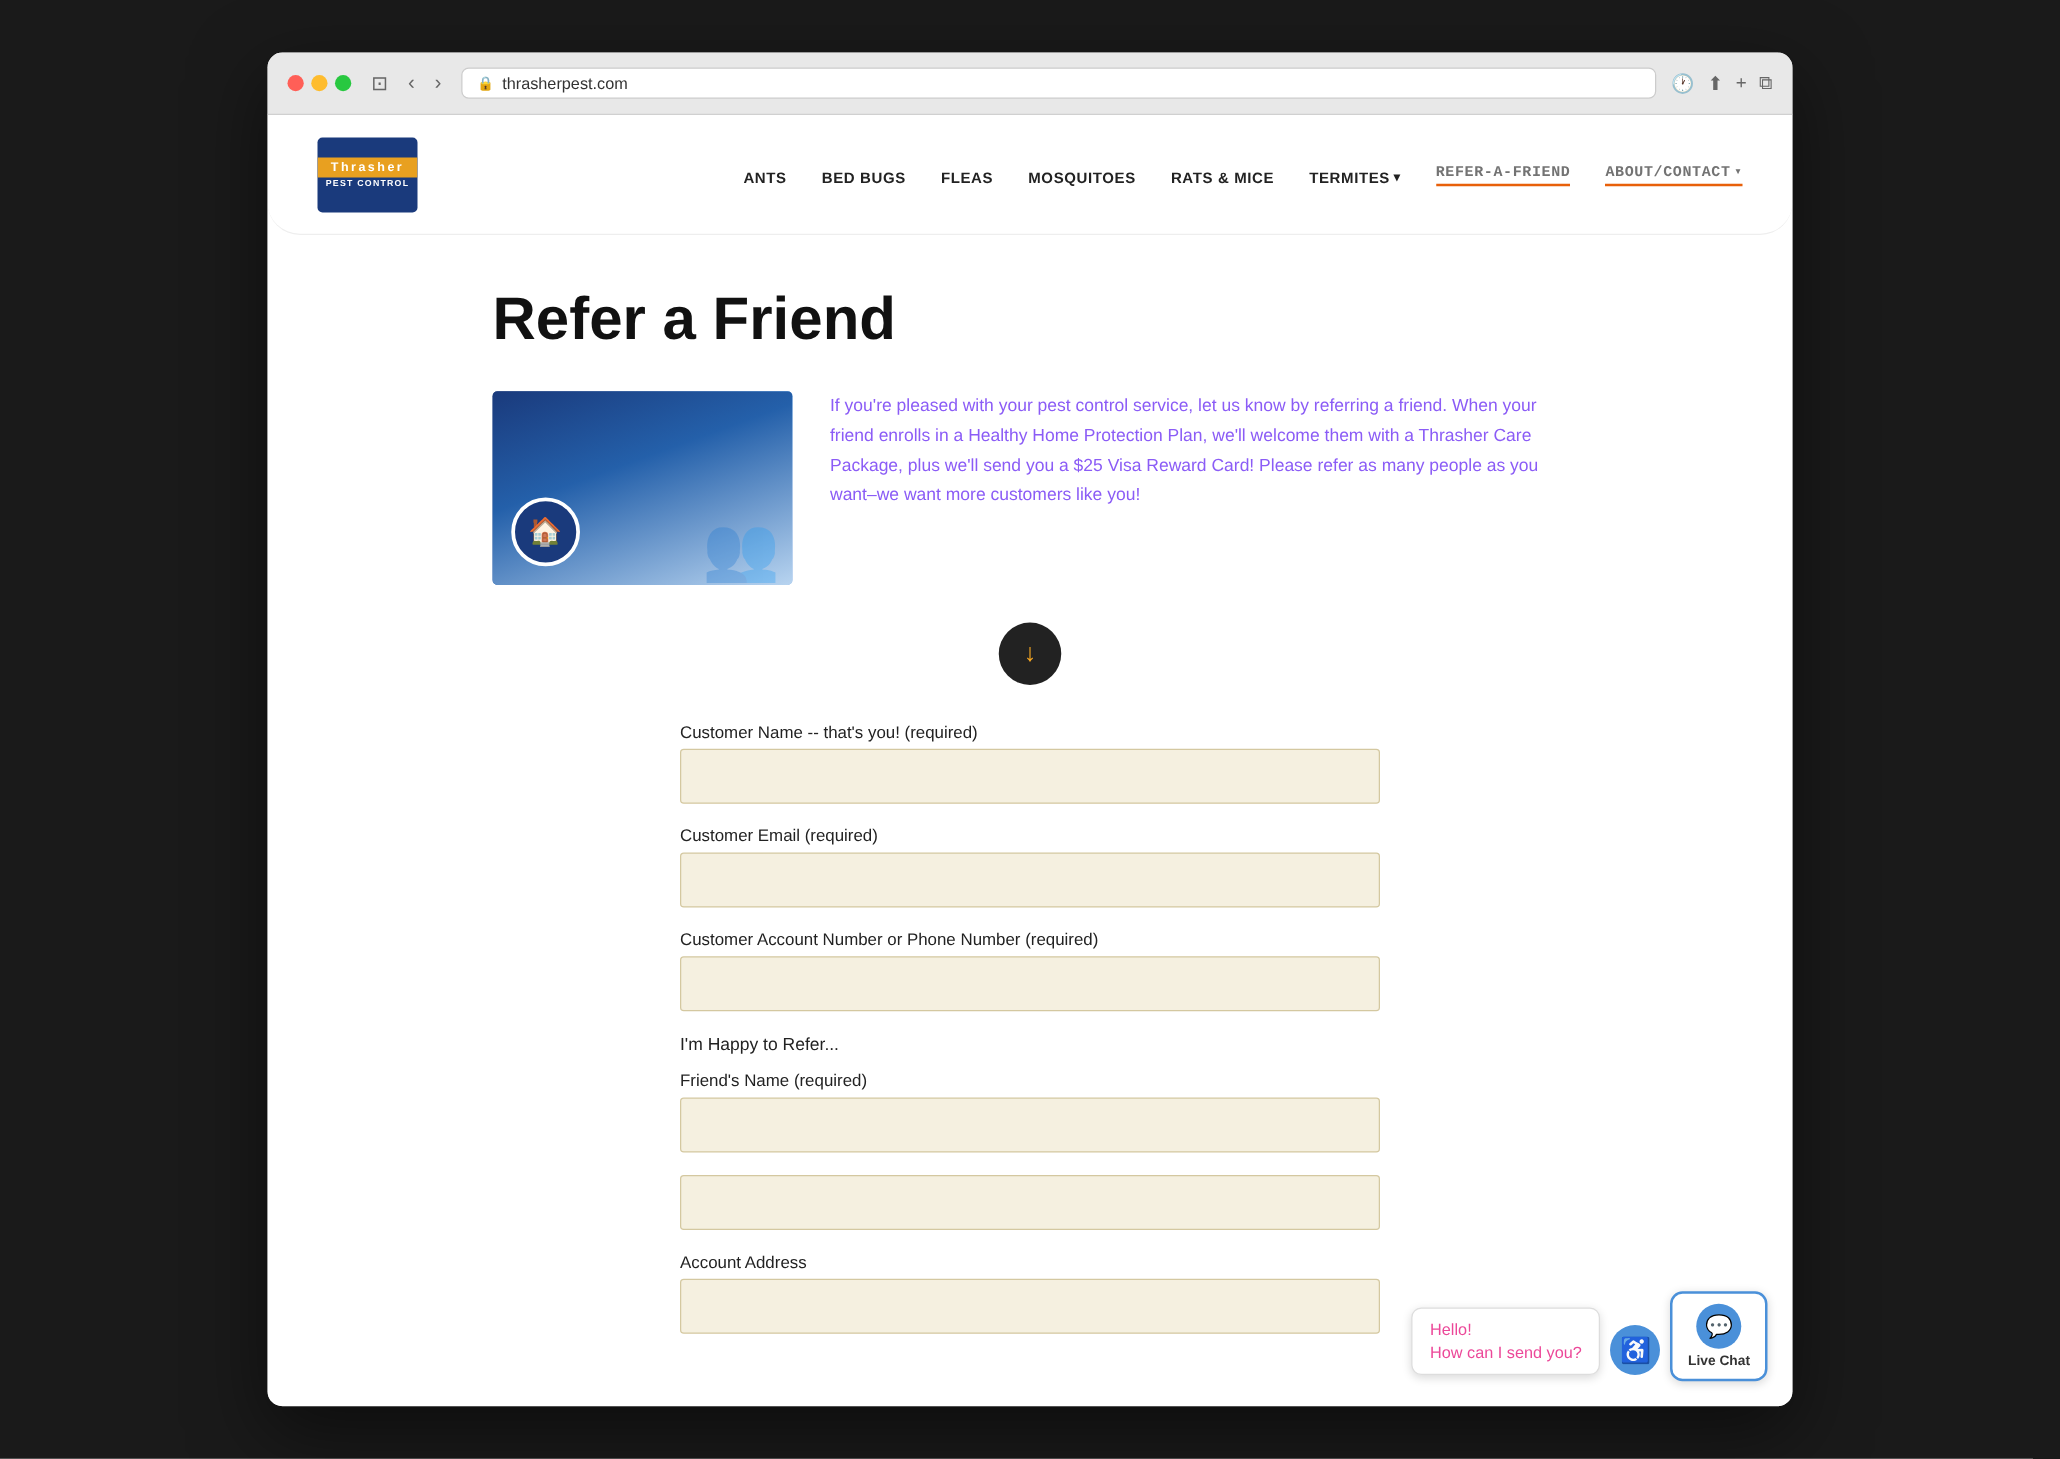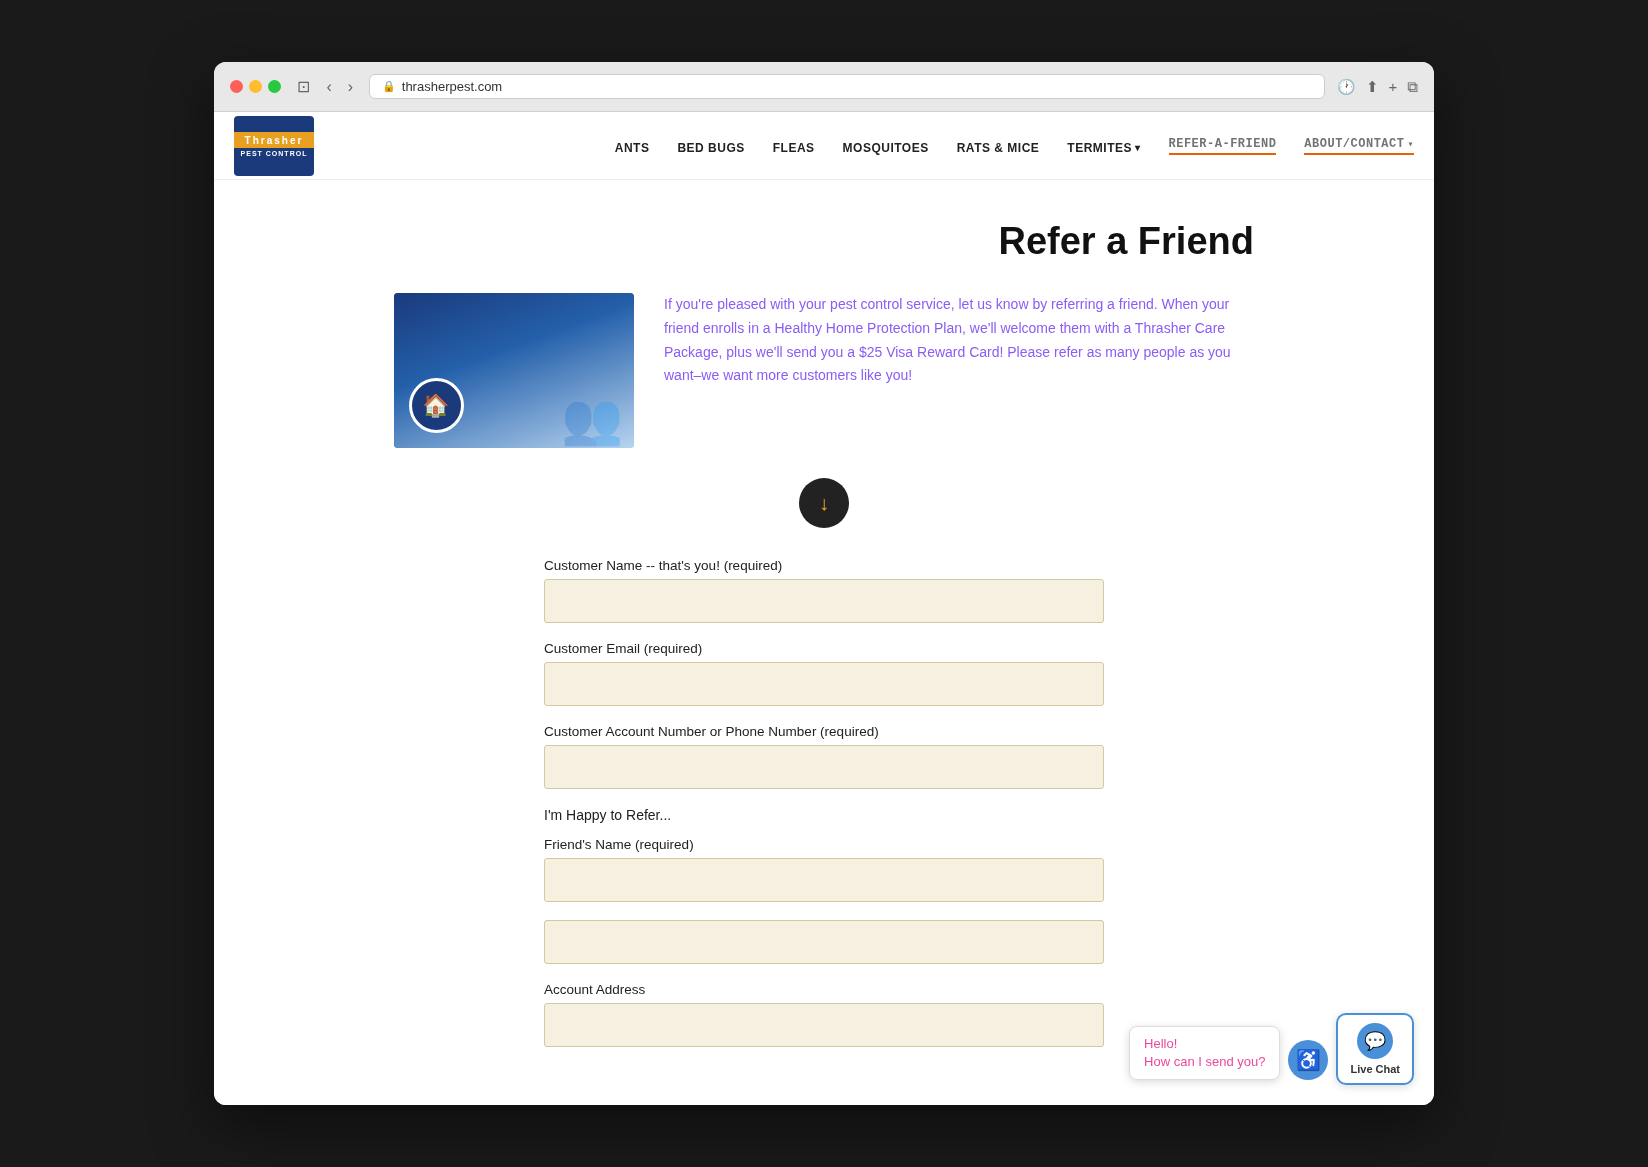--- a/index.html
+++ b/index.html
@@ -79,23 +79,24 @@
       background: white;
       min-height: 820px;
       position: relative;
       overflow: hidden;
     }
 
     
     .site-header {
       display: flex;
       align-items: center;
-      padding: 0 20px;
-      height: 68px;
+      padding: 0 40px;
+      height: 96px;
       border-bottom: 1px solid #eee;
+      border-radius: 26px;
     }
     .logo-area {
       display: flex;
       align-items: center;
       margin-right: auto;
     }
     .logo-box {
       width: 80px;
       height: 60px;
       background: #1a3a7c;
@@ -159,25 +160,25 @@
       gap: 3px;
     }
 
     
     .main-content {
       max-width: 900px;
       margin: 0 auto;
       padding: 40px 20px 40px;
     }
     .page-title {
-      font-size: 38px;
+      font-size: 48px;
       font-weight: 900;
       color: #111;
       margin-bottom: 30px;
-      text-align: right;
+      text-align: left;
     }
 
     .intro-section {
       display: flex;
       gap: 30px;
       margin-bottom: 30px;
       align-items: flex-start;
     }
     .intro-image {
       width: 240px;

